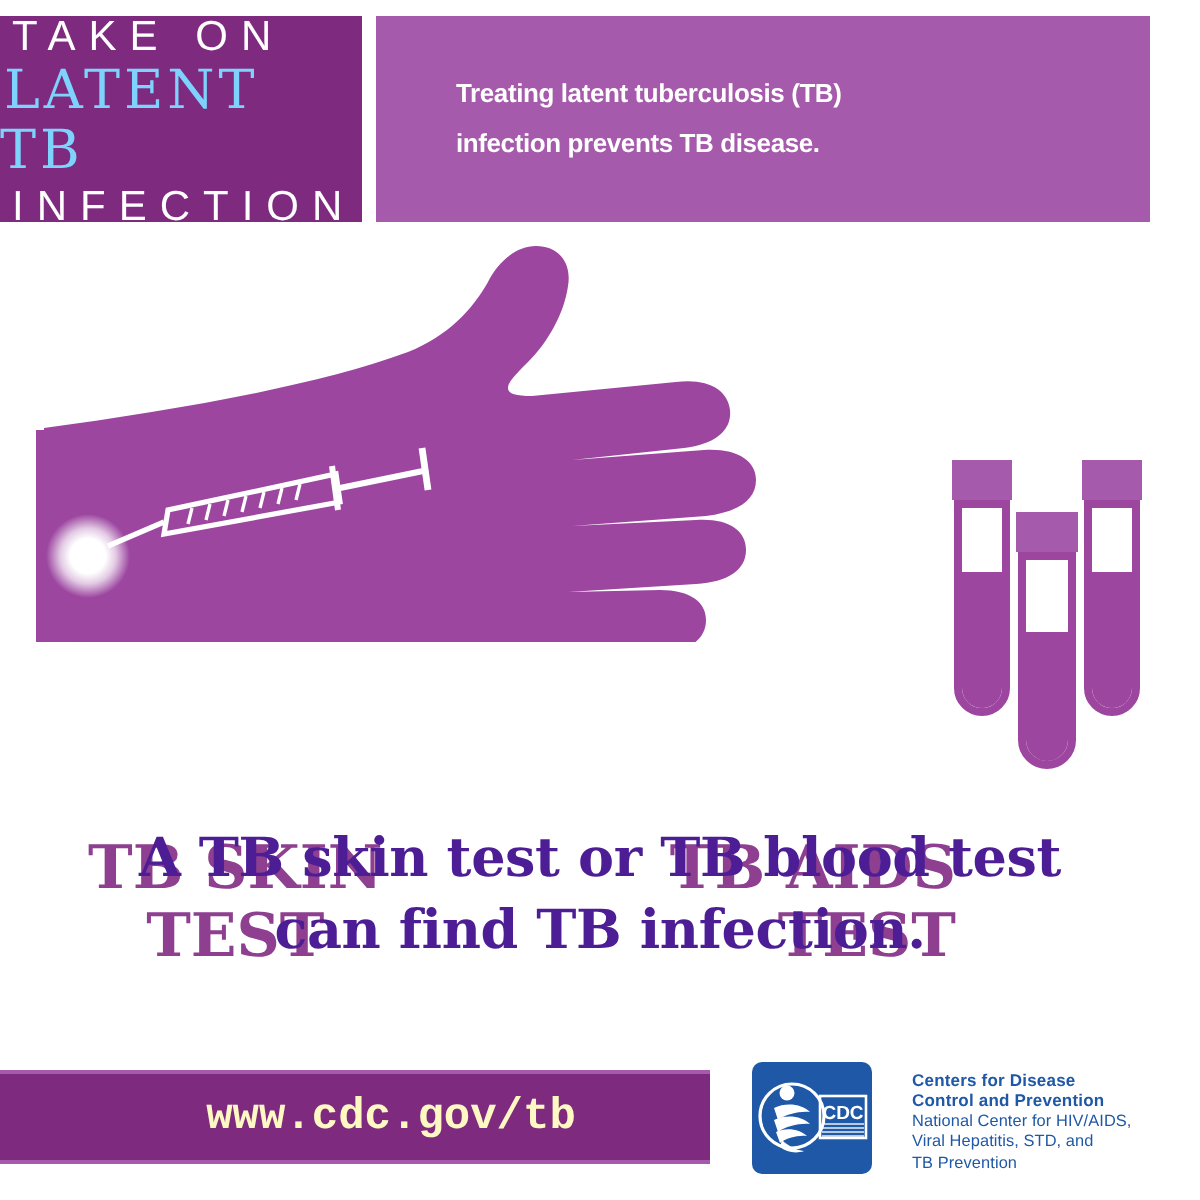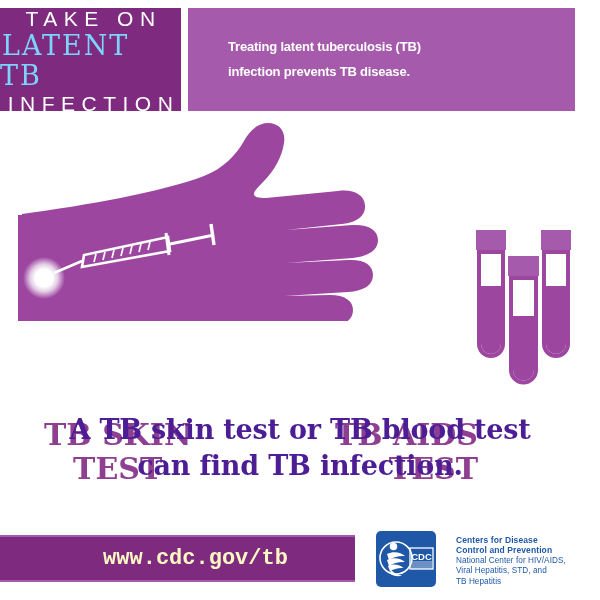--- a/index.html
+++ b/index.html
@@ -20,21 +20,21 @@
     position:absolute;
     left:0;top:8px;
     width:600px;height:103px;
     display:flex;
   }
   .header-left{
     width:181px;height:103px;
     background:#7e2a7f;
     box-sizing:border-box;
     display:flex;flex-direction:column;
-    align-items:center;justify-content:center;
+    align-items:flex-start;justify-content:center;
     padding-top:2px;
   }
   .logo-l1,.logo-l3{
     color:#ffffff;
     font-family:"Liberation Sans", sans-serif;
     font-size:21px;
     font-weight:400;
     letter-spacing:6.5px;
     line-height:25px;
     text-indent:6px;
@@ -307,19 +307,19 @@
           <line x1="70" y1="70" x2="112" y2="70"></line>
           <line x1="70" y1="74" x2="112" y2="74"></line>
         </g>
       </svg>
 
       <div class="cdc-words">
         <div class="cdc-bold">Centers for Disease</div>
         <div class="cdc-bold">Control and Prevention</div>
         <div class="cdc-reg">National Center for HIV/AIDS,</div>
         <div class="cdc-reg">Viral Hepatitis, STD, and</div>
-        <div class="cdc-reg">TB Hepatitis</div>
+        <div class="cdc-reg">TB Prevention</div>
       </div>
 
     </div>
   </div>
 
 </div>
 
 </body></html>

